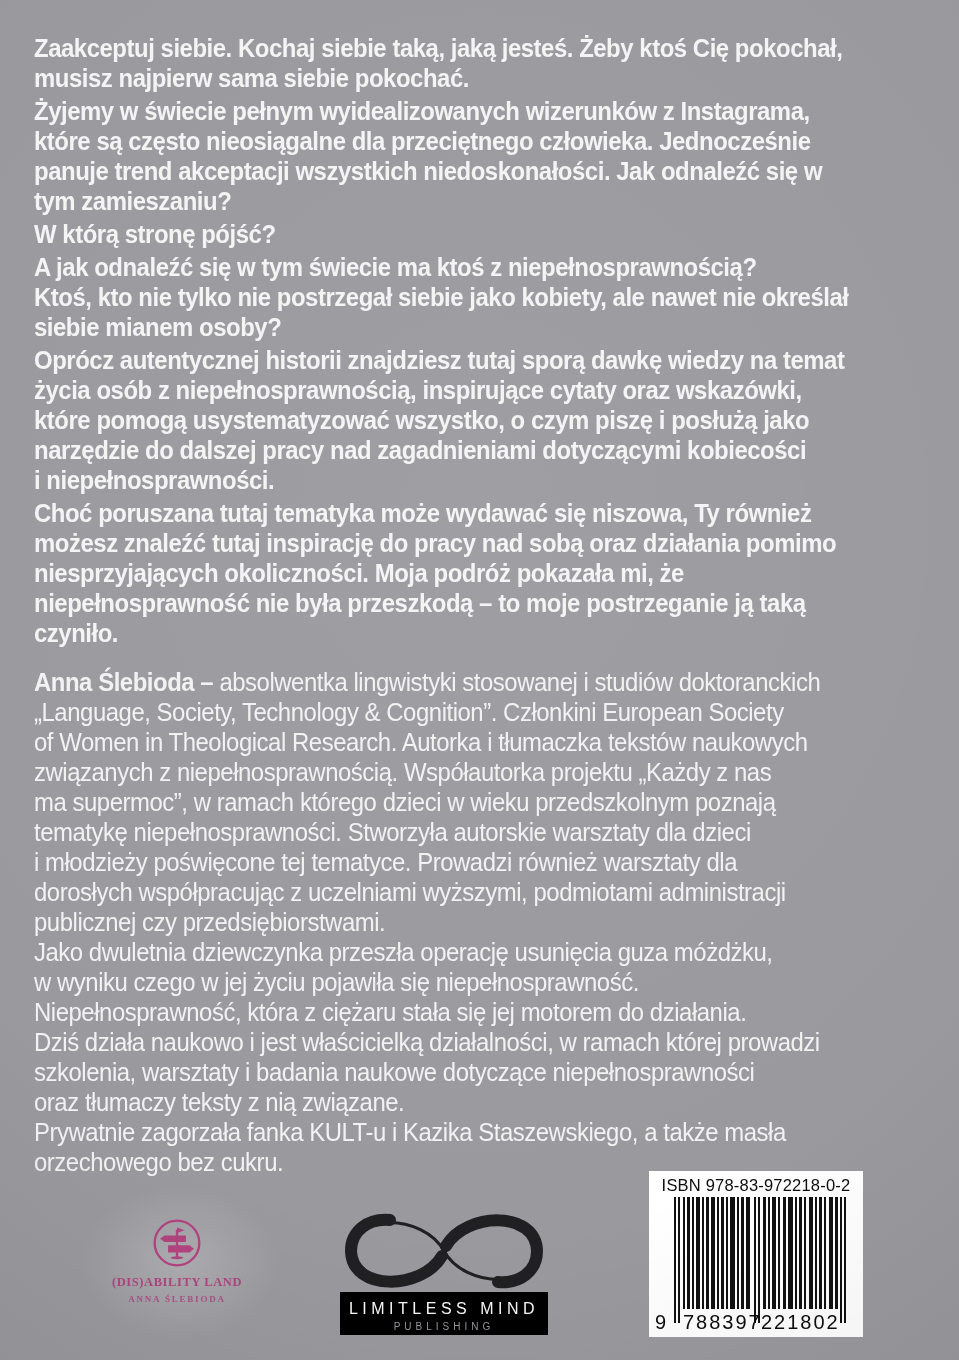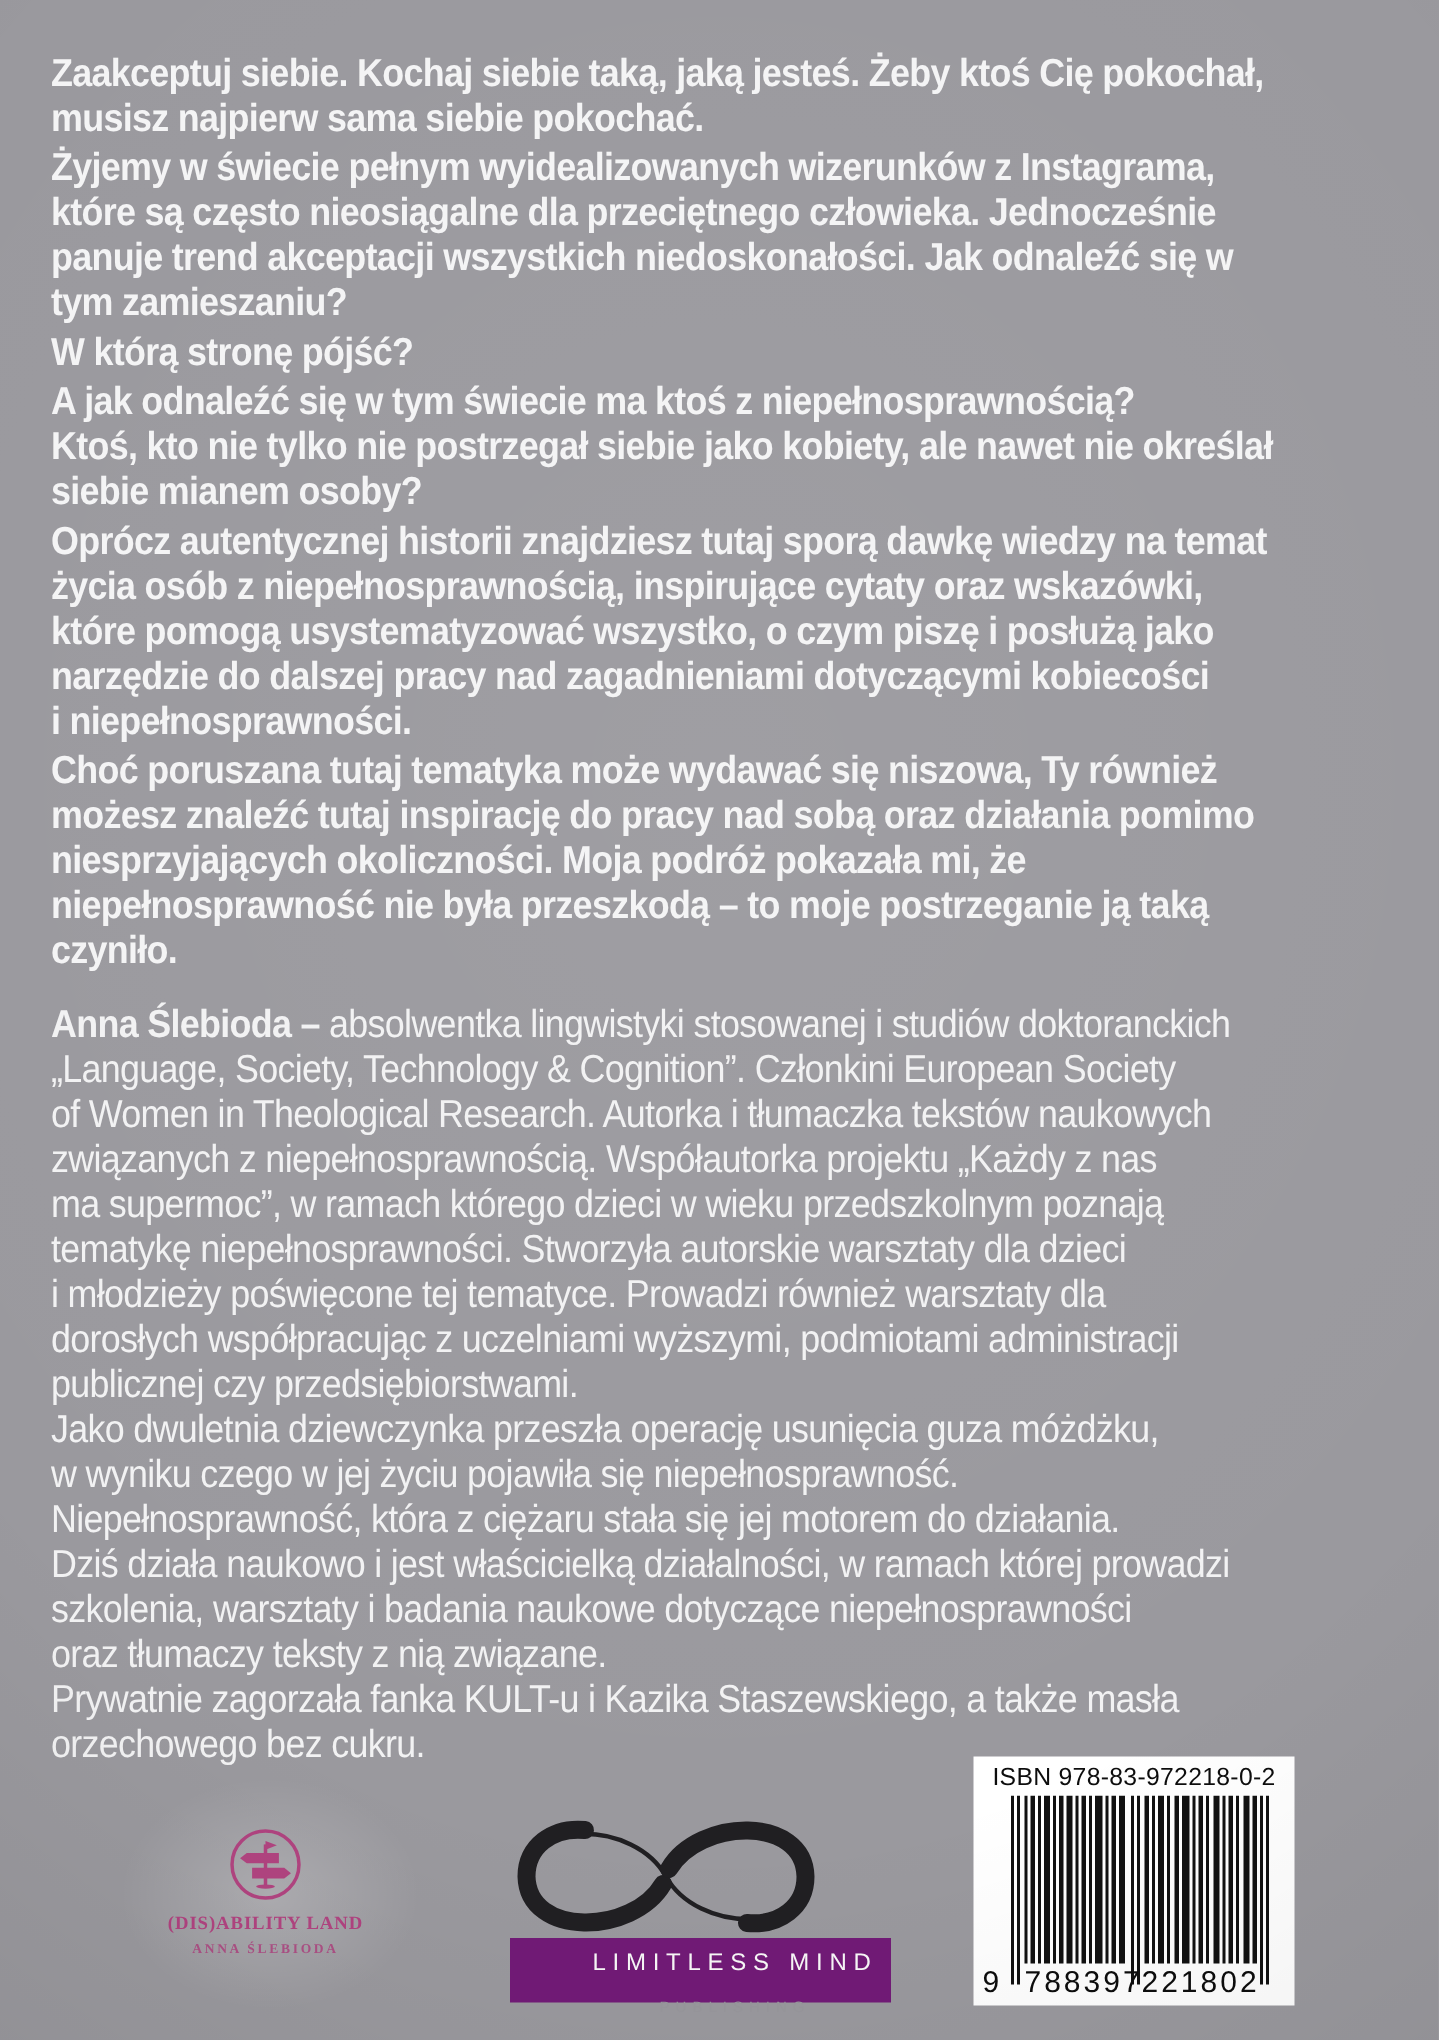--- a/index.html
+++ b/index.html
@@ -48,29 +48,29 @@
     font-family:"Liberation Serif","DejaVu Serif",serif;
     font-weight:700;font-size:9px;letter-spacing:1.8px;margin-top:4px;
     color:#ad4a82;
   }
 
   
   .lm-logo{position:absolute;left:326px;top:1203px;width:236px;}
   .lm-logo svg{display:block;}
   .lm-bar{
     width:208px;height:43px;margin:-7px 0 0 14px;position:relative;z-index:2;
-    background:#701a75;text-align:center;padding-left:46px;
+    background:#000000;text-align:center;
   }
   .lm-name{
     color:#f5f5f5;font-size:16px;font-weight:400;letter-spacing:4.5px;
     padding-top:8px;white-space:nowrap;
   }
   .lm-sub{
     color:#959499;font-size:10px;font-weight:400;letter-spacing:4px;
-    margin-top:15px;white-space:nowrap;
+    margin-top:3px;white-space:nowrap;
   }
 
   
   .barcode{
     position:absolute;left:649px;top:1171px;width:214px;height:166px;
     background:#ffffff;color:#0d0d0d;
   }
   .isbn-label{
     text-align:center;font-size:16.5px;letter-spacing:0.2px;
     padding-top:5px;white-space:nowrap;

